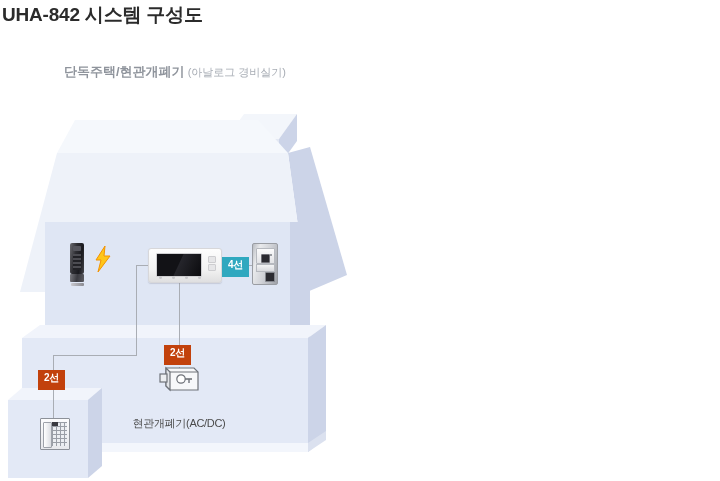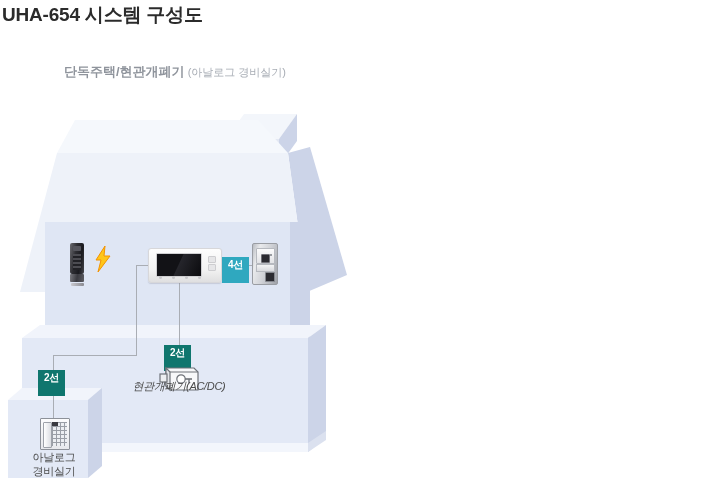--- a/index.html
+++ b/index.html
@@ -28,25 +28,25 @@
 
   
   .wire{position:absolute;background:#a9adb4;}
   .wire.v{width:1px;}
   .wire.h{height:1px;}
 
   
   .badge{
     position:absolute;
     font-size:10px;font-weight:bold;color:#ffffff;
-    padding:2px 6px 13px 6px;line-height:11px;
+    padding:2px 6px 7px 6px;line-height:11px;
     white-space:nowrap;
     letter-spacing:-0.3px;
   }
-  .badge.orange{background:#0f766e;}
+  .badge.orange{background:#c2410c;}
   .badge.teal{background:#2fa8bf;}
 
   
   .dev-label{
     position:absolute;text-align:center;
     font-size:11px;line-height:14px;color:#4a4a4a;
     white-space:nowrap;letter-spacing:-0.3px;
   }
 
   
@@ -157,21 +157,21 @@
     position:absolute;left:11px;top:3px;width:15px;height:24px;
     background:
       repeating-linear-gradient(to right,#9a9ea6 0 1px,transparent 1px 4px),
       repeating-linear-gradient(to bottom,#9a9ea6 0 1px,transparent 1px 4px),
       #eceef2;
   }
 </style>
 </head>
 <body>
 
-<div id="page-title">UHA-654 시스템 구성도</div>
+<div id="page-title">UHA-842 시스템 구성도</div>
 
 <div id="subtitle">
   <span class="main">단독주택/현관개폐기</span><span class="sub">(아날로그 경비실기)</span>
 </div>
 
 <div class="stage">
 
   <svg class="house-svg" viewBox="0 0 720 481">
 
     <polygon points="226,139 279,139 279,166 226,166" fill="#e3e8f3"></polygon>
@@ -258,30 +258,26 @@
   <svg class="dev" id="opener" viewBox="0 0 42 28">
     <polygon points="8,3 36,3 40,7 40,25 12,25 8,21" fill="#f7f8fa" stroke="#6e7279" stroke-width="1.2"></polygon>
     <polygon points="8,3 8,21 12,25 12,7" fill="#e3e5e9" stroke="#6e7279" stroke-width="1.2"></polygon>
     <rect x="2" y="9" width="7" height="8" fill="#eceef1" stroke="#6e7279" stroke-width="1.2"></rect>
     <circle cx="23" cy="14" r="4.2" fill="#ffffff" stroke="#6e7279" stroke-width="1.2"></circle>
     <line x1="27" y1="14" x2="34" y2="14" stroke="#6e7279" stroke-width="1.6"></line>
     <line x1="31" y1="14" x2="31" y2="18" stroke="#6e7279" stroke-width="1.4"></line>
     <line x1="12" y1="7" x2="40" y2="7" stroke="#6e7279" stroke-width="1"></line>
   </svg>
 
-  <div class="dev-label" style="left:124px;top:379px;width:110px;font-style:italic;">
+  <div class="dev-label" style="left:124px;top:416px;width:110px;">
     <span>현관개폐기(AC/DC)</span>
   </div>
 
   <div class="dev" id="guard">
     <div class="box">
       <div class="handset"></div>
       <div class="grid"></div>
       <div class="dark"></div>
     </div>
   </div>
 
-  <div class="dev-label" style="left:14px;top:450px;width:80px;">
-    <span>아날로그</span><br>
-    <span>경비실기</span>
-  </div>
 
 </div>
 
 </body></html>

